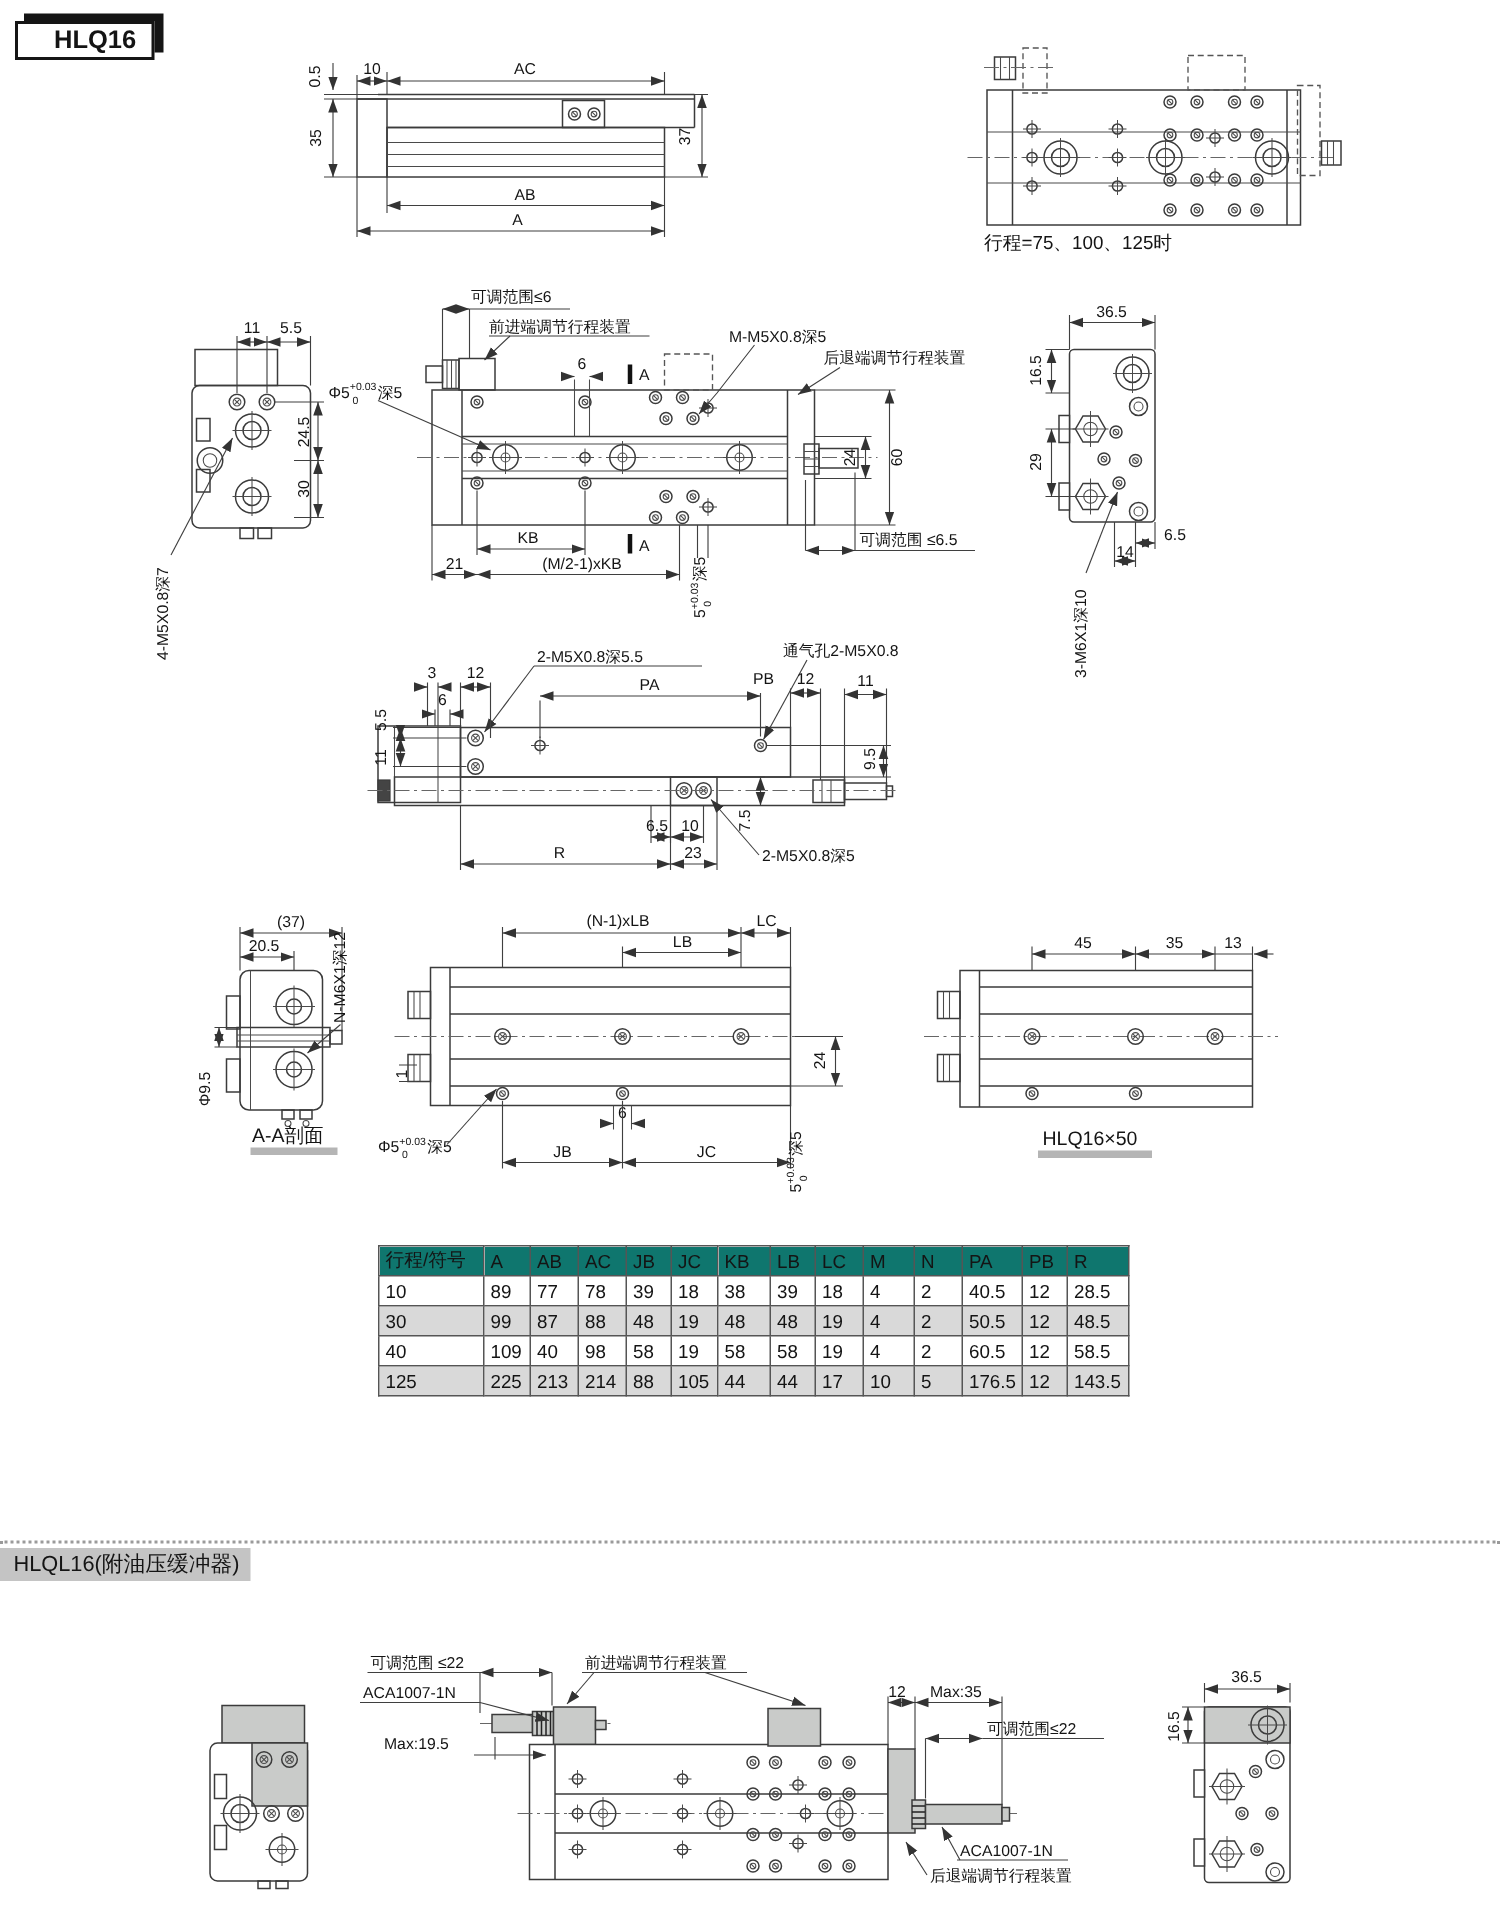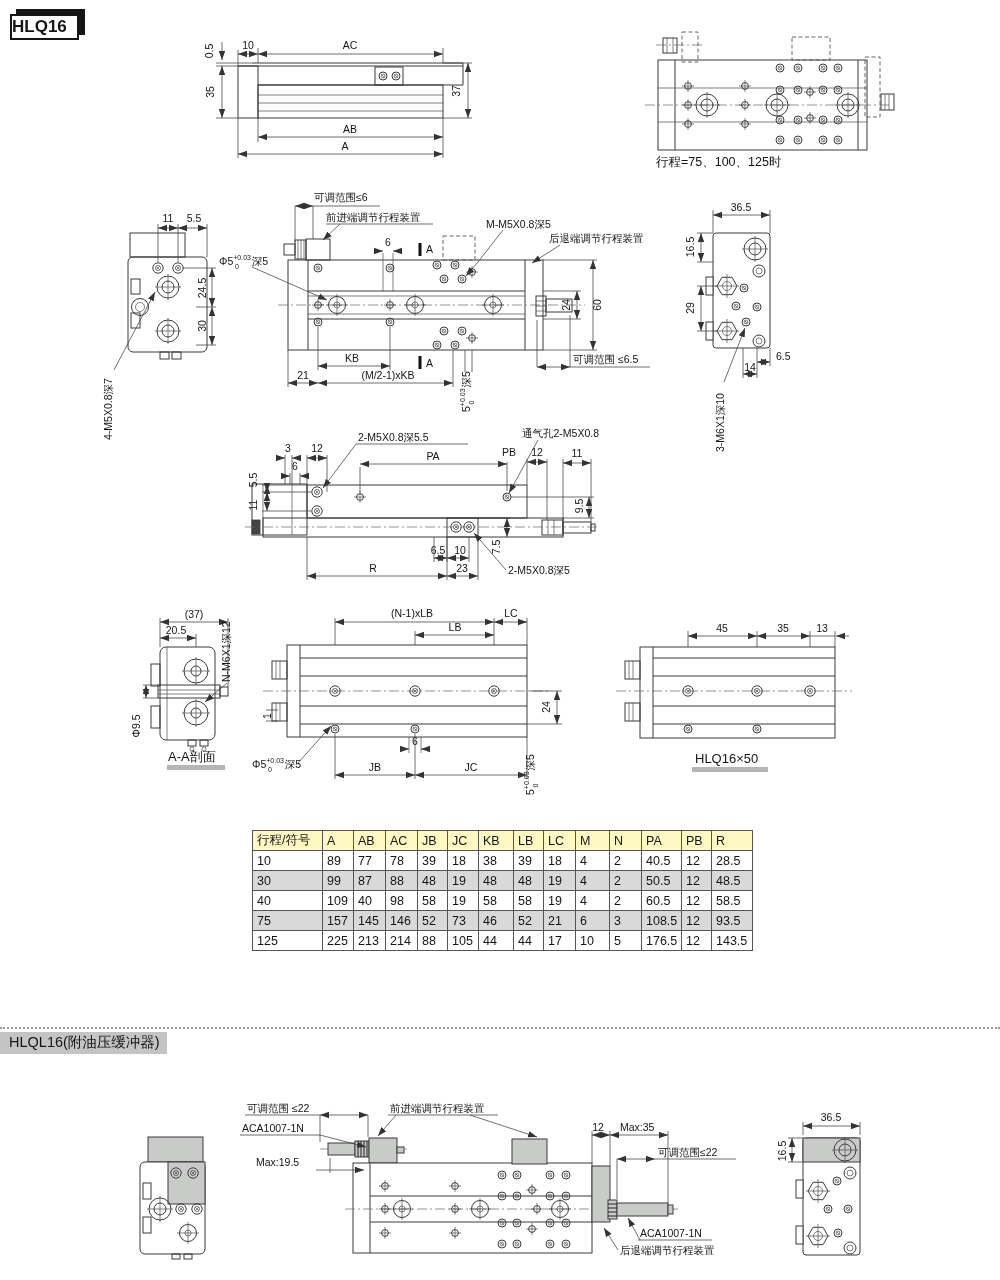--- a/index.html
+++ b/index.html
@@ -1,18 +1,18 @@
 <!DOCTYPE html>
 <html><head>
 <meta charset="utf-8">
 <style>
   html,body{margin:0;padding:0;background:#fff}
   body{width:1000px;height:1280px;position:relative;font-family:"Liberation Sans",sans-serif;color:#141414}
   .badge{position:absolute;left:10px;top:14px;background:#fff;border:2px solid #151515;
-         padding:0 10px 1px 0;font-weight:bold;font-size:17px;line-height:21px;
+         padding:0 10px 1px 24px;font-weight:bold;font-size:17px;line-height:21px;
          box-shadow:6px -5px 0 #151515}
   .dotline{position:absolute;left:0;top:1027px;width:1000px;height:0;border-top:2px dotted #9a9a9a}
   .sec2{position:absolute;left:0;top:1032px;background:#c4c4c4;padding:1px 7px 2px 9px;
         font-weight:normal;font-size:14.5px}
   svg#cad{position:absolute;left:0;top:0}
   .ln{stroke:#3b3b3b;stroke-width:1;fill:none}
   .lnthin{stroke:#4a4a4a;stroke-width:.7;fill:none}
   .dim{stroke:#3f3f3f;stroke-width:.75;fill:none}
   .dima{marker-start:url(#ae);marker-end:url(#ae)}
   .lead{stroke:#3f3f3f;stroke-width:.75;fill:none;marker-end:url(#ae)}
@@ -24,21 +24,21 @@
   svg text{font-family:"Liberation Sans",sans-serif;font-size:10.5px;fill:#141414}
   .tc{text-anchor:middle}
   .cap{font-size:13px}
   .cap2{font-size:12.5px}
   .sup{font-size:7px}
   .gbar{fill:#b5b5b5}
   table.spec{position:absolute;left:252px;top:830px;width:500px;border-collapse:collapse;
              font-size:12.5px;table-layout:fixed;background:#fff}
   .spec th,.spec td{border:1px solid #555;padding:1px 2px 1px 4px;font-weight:normal;
                     text-align:left;height:17px;overflow:hidden;white-space:nowrap}
-  .spec thead th{background:#fef9c3}
+  .spec thead th{background:#0f766e}
   .spec tbody tr:nth-child(even){background:#d9d9d9}
 </style>
 </head>
 <body>
 
 <div class="badge">HLQ16</div>
 
 <svg id="cad" width="1000" height="1280" viewBox="0 0 1000 1280">
   <defs>
     <marker id="ae" viewBox="0 0 10 8" markerWidth="10" markerHeight="8" refX="9" refY="4" orient="auto-start-reverse" markerUnits="userSpaceOnUse">
@@ -641,36 +641,20 @@
         <td>58</td>
         <td>58</td>
         <td>19</td>
         <td>4</td>
         <td>2</td>
         <td>60.5</td>
         <td>12</td>
         <td>58.5</td>
       </tr>
       <tr>
-        <td>75</td>
-        <td>157</td>
-        <td>145</td>
-        <td>146</td>
-        <td>52</td>
-        <td>73</td>
-        <td>46</td>
-        <td>52</td>
-        <td>21</td>
-        <td>6</td>
-        <td>3</td>
-        <td>108.5</td>
-        <td>12</td>
-        <td>93.5</td>
-      </tr>
-      <tr>
         <td>125</td>
         <td>225</td>
         <td>213</td>
         <td>214</td>
         <td>88</td>
         <td>105</td>
         <td>44</td>
         <td>44</td>
         <td>17</td>
         <td>10</td>

